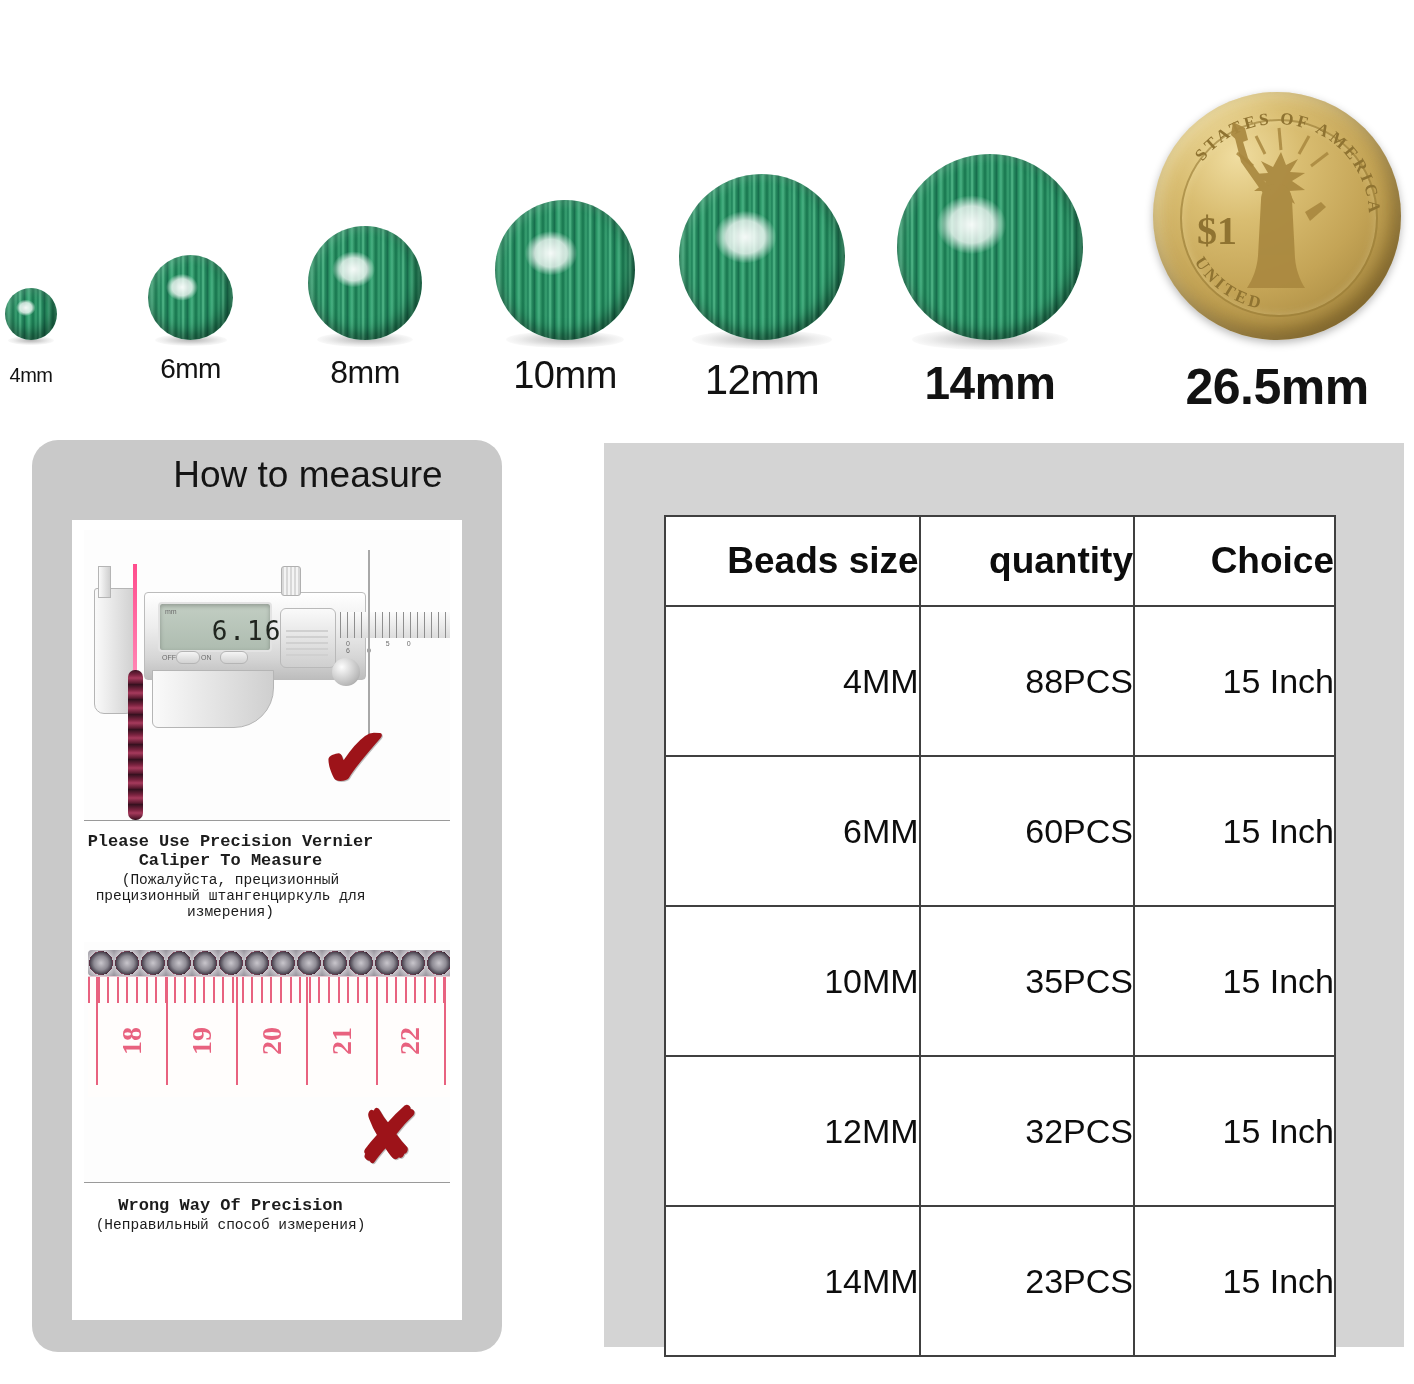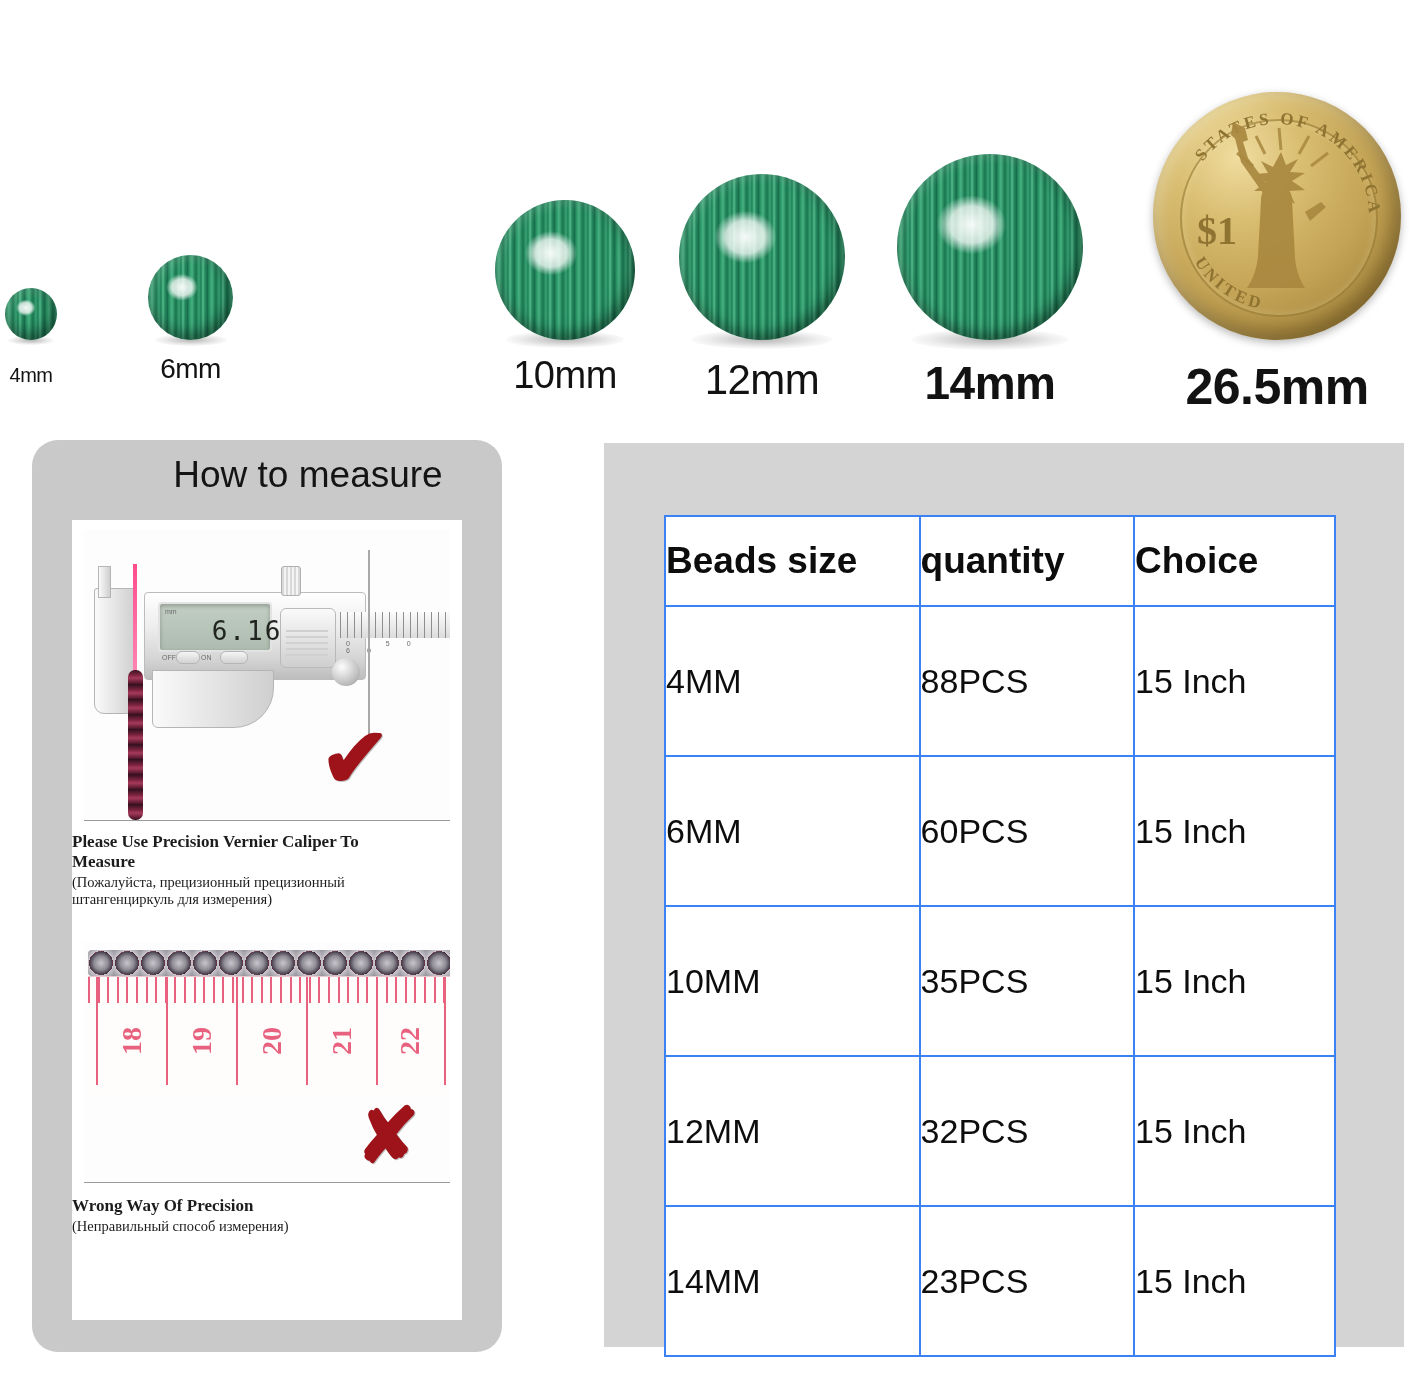--- a/index.html
+++ b/index.html
@@ -120,22 +120,22 @@
     left: 12px; right: 12px; top: 10px;
     background: #fdfdfd;
     overflow: hidden;
   }
   #caliper-img { height: 290px; border-bottom: 1px solid #9a9a9a; }
   #tape-img    { height: 240px; border-bottom: 1px solid #9a9a9a; }
 
   .caption {
     position: absolute;
     left: 0; width: 317px;
-    text-align: left;
-    font-family: Liberation Serif, serif;
+    text-align: center;
+    font-family: Liberation Mono, monospace;
     color: #1c1c1c;
   }
   .caption .en { font-size: 17px; font-weight: 700; display: block; }
   .caption .ru { font-size: 14.5px; display: block; margin-top: 2px; }
 
   
   .cal-body {
     position: absolute;
     background: linear-gradient(180deg,#ffffff 0%,#ededed 40%,#d6d6d6 75%,#bdbdbd 100%);
     border: 1px solid #bcbcbc;
@@ -247,23 +247,23 @@
   }
   #size-table {
     position: absolute;
     left: 60px; top: 72px;
     width: 672px;
     border-collapse: collapse;
     background: #ffffff;
     table-layout: fixed;
   }
   #size-table td, #size-table th {
-    border: 2px solid #3b82f6;
+    border: 2px solid #404040;
     background: #ffffff;
-    text-align: left;
+    text-align: right;
     color: #0d0d0d;
     font-family: "Liberation Sans", sans-serif;
     padding: 0;
   }
   #size-table th {
     height: 88px;
     font-size: 37px;
     font-weight: 700;
   }
   #size-table td {
@@ -289,20 +289,27 @@
   </div>
 
   <div class="bead-cell" style="left:148px;width:85px;">
     <div class="bead-wrap" style="width:85px;height:85px;">
       <div class="bead-shadow" style="width:72px;height:12px;bottom:-6px;"></div>
       <div class="bead" style="width:85px;height:85px;"></div>
     </div>
     <div class="bead-label" style="top:98px;font-size:28px;">6mm</div>
   </div>
 
+  <div class="bead-cell" style="left:308px;width:114px;">
+    <div class="bead-wrap" style="width:114px;height:114px;">
+      <div class="bead-shadow" style="width:96px;height:15px;bottom:-7px;"></div>
+      <div class="bead" style="width:114px;height:114px;"></div>
+    </div>
+    <div class="bead-label" style="top:128px;font-size:32px;">8mm</div>
+  </div>
 
   <div class="bead-cell" style="left:495px;width:140px;">
     <div class="bead-wrap" style="width:140px;height:140px;">
       <div class="bead-shadow" style="width:118px;height:17px;bottom:-8px;"></div>
       <div class="bead" style="width:140px;height:140px;"></div>
     </div>
     <div class="bead-label" style="top:154px;font-size:38px;">10mm</div>
   </div>
 
   <div class="bead-cell" style="left:679px;width:166px;">

